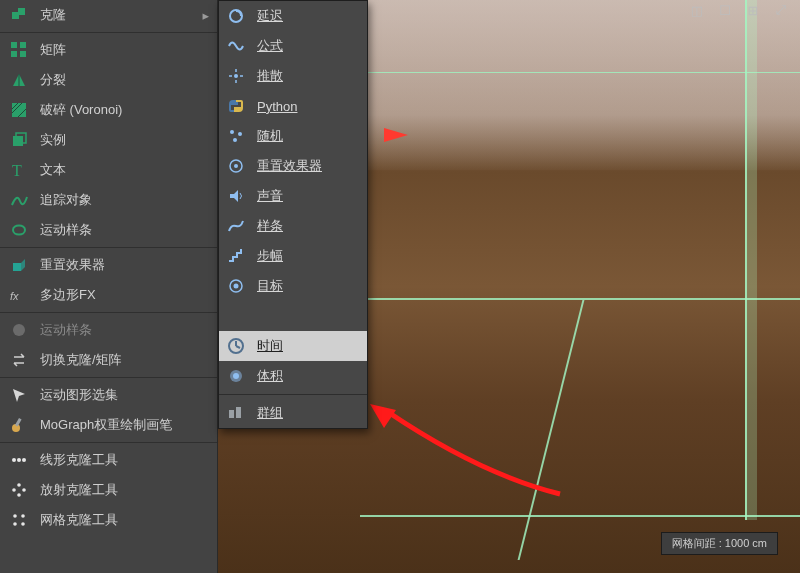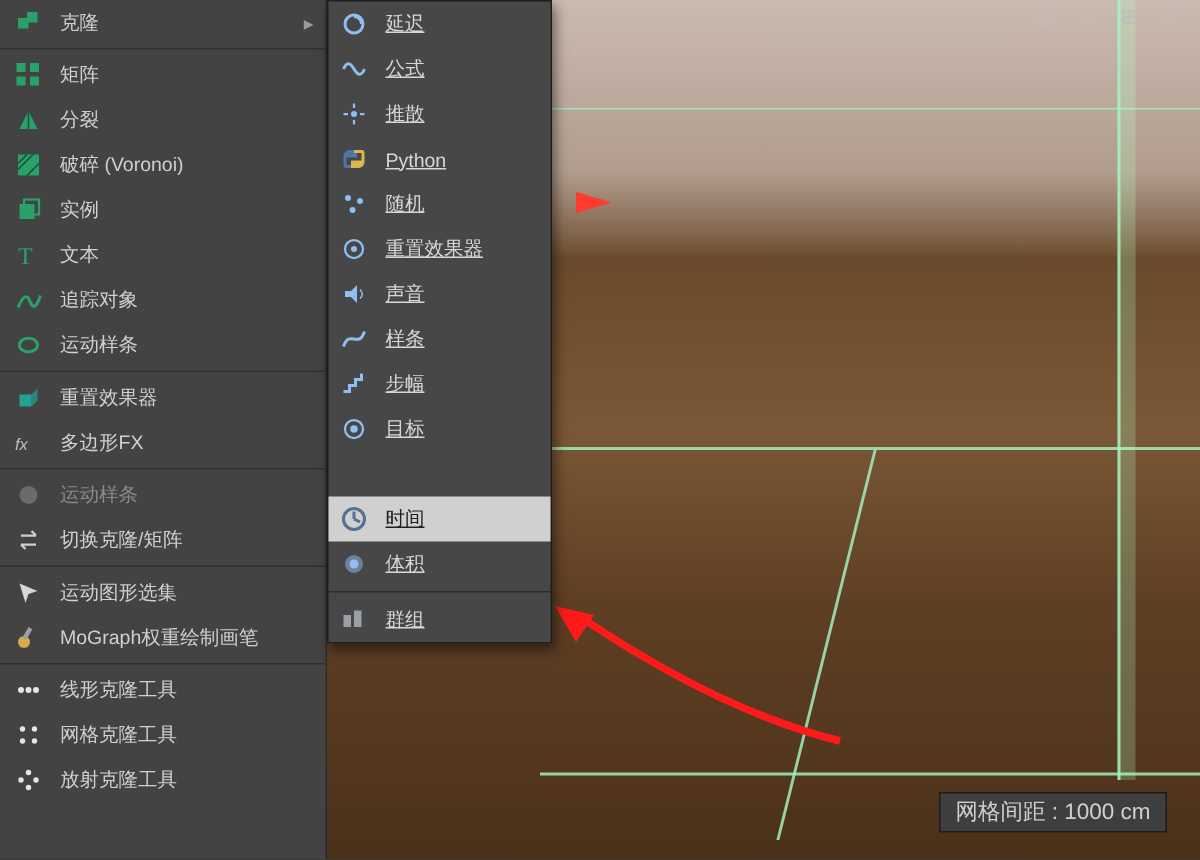--- a/index.html
+++ b/index.html
@@ -34,21 +34,21 @@
     border-left: 24px solid #ff3a2f;
   }
 
   .red-arrow {
     position: absolute; left: 370px; top: 404px; width: 200px; height: 100px; pointer-events: none;
   }
 
   .status-bar {
     position: absolute; right: 22px; bottom: 18px;
     background: #3e3e3e; border: 1px solid #1c1c1c; color: #cfcfcf;
-    padding: 3px 10px; font-size: 15px;
+    padding: 3px 10px; font-size: 11px;
   }
 
   .top-icons {
     position: absolute; right: 10px; top: 2px; display: flex; gap: 10px; color: #bdbdbd;
   }
   .top-icons span { width: 18px; height: 16px; display: inline-flex; align-items: center; justify-content: center; }
 
   
   .menu-left {
     position: absolute; left: 0; top: 0; width: 218px; height: 573px;
@@ -269,40 +269,40 @@
             <circle cx="9" cy="9" r="2" class="white"></circle>
             <circle cx="14" cy="9" r="2" class="white"></circle>
           </svg>
       </span>
       <span>线形克隆工具</span>
     </div>
 
     <div class="item">
       <span class="ic">
         <svg width="18" height="18">
+            <circle cx="9" cy="4" r="1.8" class="white"></circle>
+            <circle cx="14" cy="9" r="1.8" class="white"></circle>
+            <circle cx="9" cy="14" r="1.8" class="white"></circle>
+            <circle cx="4" cy="9" r="1.8" class="white"></circle>
+          </svg>
+      </span>
+      <span>放射克隆工具</span>
+    </div>
+
+    <div class="item">
+      <span class="ic">
+        <svg width="18" height="18">
             <circle cx="5" cy="5" r="1.8" class="white"></circle>
             <circle cx="13" cy="5" r="1.8" class="white"></circle>
             <circle cx="5" cy="13" r="1.8" class="white"></circle>
             <circle cx="13" cy="13" r="1.8" class="white"></circle>
           </svg>
       </span>
       <span>网格克隆工具</span>
     </div>
-
-    <div class="item">
-      <span class="ic">
-        <svg width="18" height="18">
-            <circle cx="9" cy="4" r="1.8" class="white"></circle>
-            <circle cx="14" cy="9" r="1.8" class="white"></circle>
-            <circle cx="9" cy="14" r="1.8" class="white"></circle>
-            <circle cx="4" cy="9" r="1.8" class="white"></circle>
-          </svg>
-      </span>
-      <span>放射克隆工具</span>
-    </div>
   </div>
 
   <div class="submenu">
 
     <div class="sitem">
       <span class="sic">
         <svg width="18" height="18">
             <circle cx="9" cy="9" r="6" fill="none" stroke="#8fbef0" stroke-width="2"></circle>
             <path d="M9 4 A5 5 0 0 1 14 9" stroke="#8fbef0" stroke-width="2" fill="none"></path>
           </svg>

